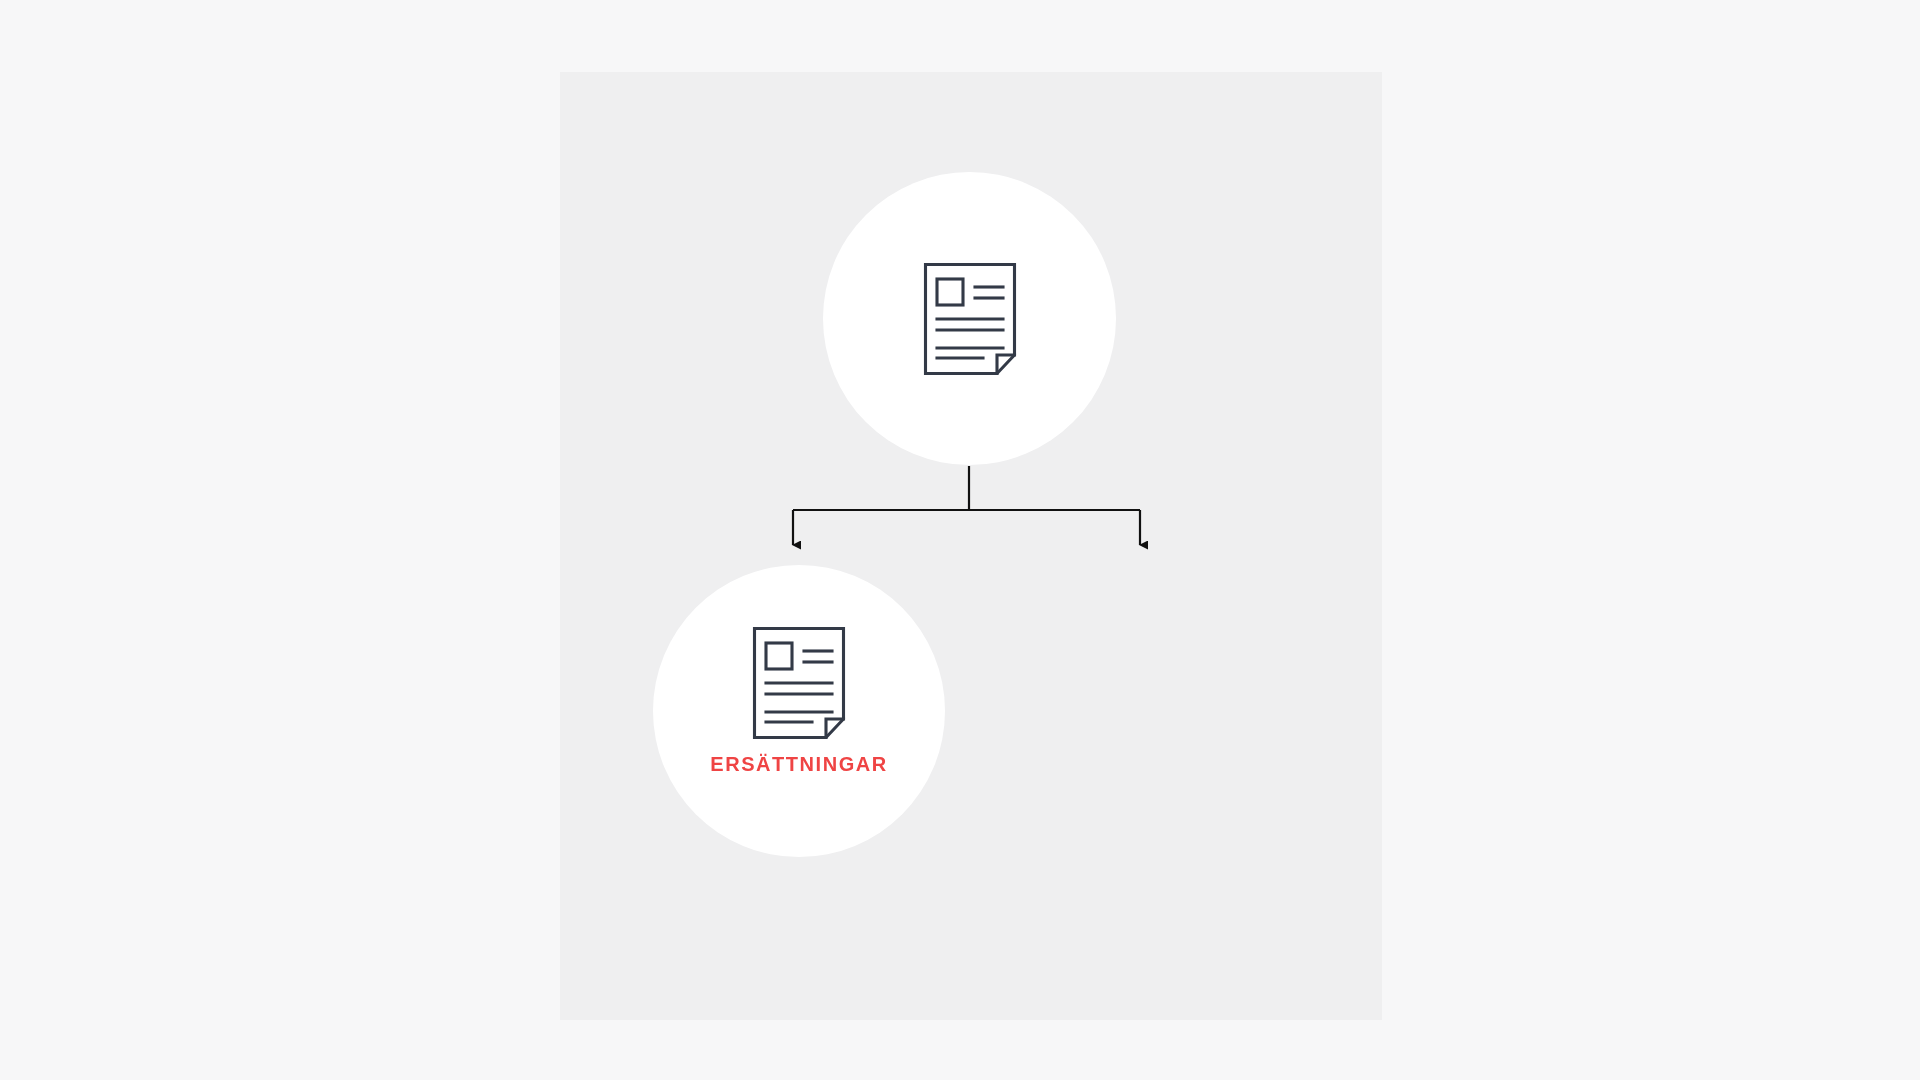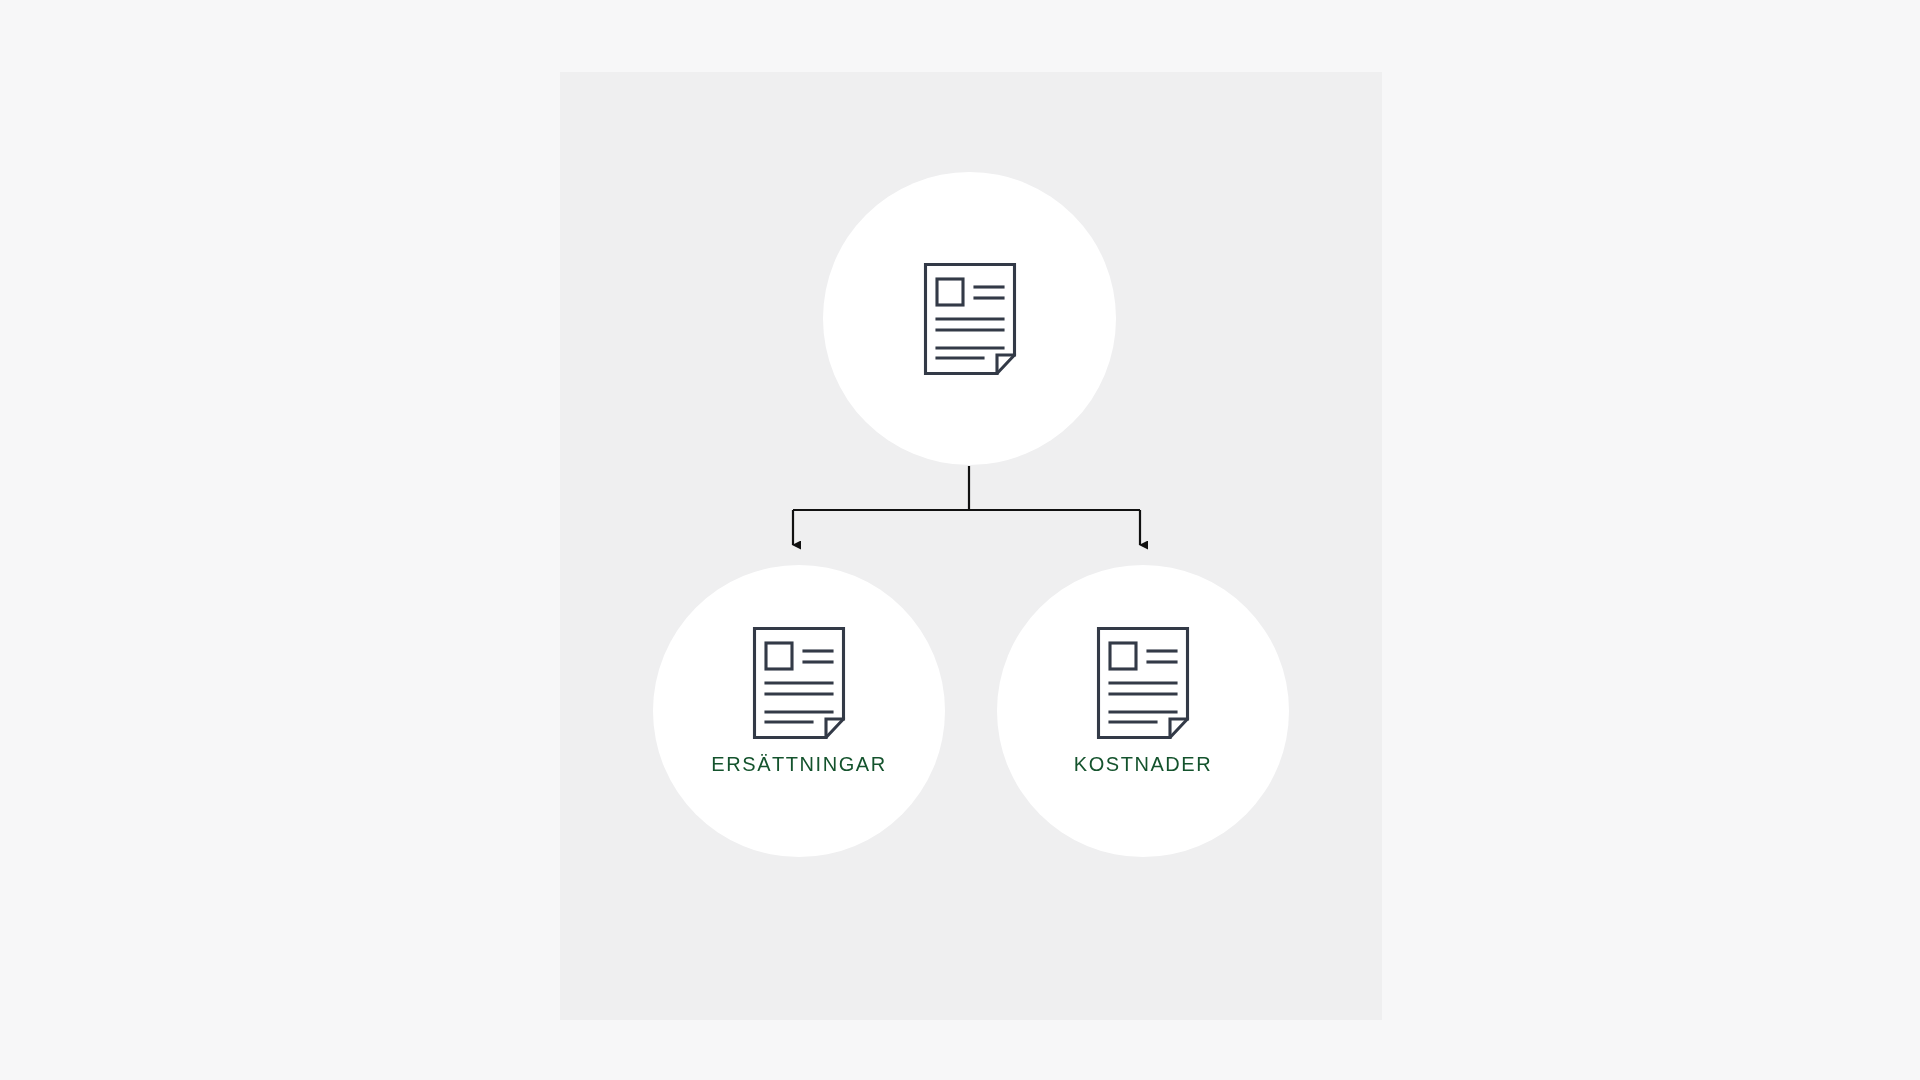--- a/index.html
+++ b/index.html
@@ -76,23 +76,23 @@
 
   .node-left .node-icon,
   .node-right .node-icon {
     margin-top: -22px;
   }
 
   .node-label {
     margin-top: 14px;
     font-family: "Liberation Sans", sans-serif;
     font-size: 20px;
-    font-weight: 400;
+    font-weight: 700;
     letter-spacing: 1.55px;
-    color: #14532d;
+    color: #ef4444;
     text-transform: uppercase;
     white-space: nowrap;
     line-height: 1;
   }
 
   
   .connectors {
     position: absolute;
     left: 0;
     top: 0;
@@ -150,30 +150,14 @@
         <path d="M52,36 L80,36"></path>
         <path d="M14,57 L80,57"></path>
         <path d="M14,68 L80,68"></path>
         <path d="M14,86 L80,86"></path>
         <path d="M14,96 L60,96"></path>
       </g>
     </svg>
     <div class="node-label">ERSÄTTNINGAR</div>
   </div>
 
-  <div class="node node-right">
-    <svg class="node-icon" width="94" height="114" viewBox="0 0 94 114">
-      <g fill="none" stroke="#333a47" stroke-width="3.1" stroke-linecap="square" stroke-linejoin="miter">
-        <path d="M2.5,2.5 L91.5,2.5 L91.5,93 L74,111.5 L2.5,111.5 Z"></path>
-        <path d="M91.5,93 L74,93 L74,111.5"></path>
-        <rect x="14" y="17" width="26" height="26"></rect>
-        <path d="M52,25 L80,25"></path>
-        <path d="M52,36 L80,36"></path>
-        <path d="M14,57 L80,57"></path>
-        <path d="M14,68 L80,68"></path>
-        <path d="M14,86 L80,86"></path>
-        <path d="M14,96 L60,96"></path>
-      </g>
-    </svg>
-    <div class="node-label">KOSTNADER</div>
-  </div>
 
 </div>
 
 </body></html>

